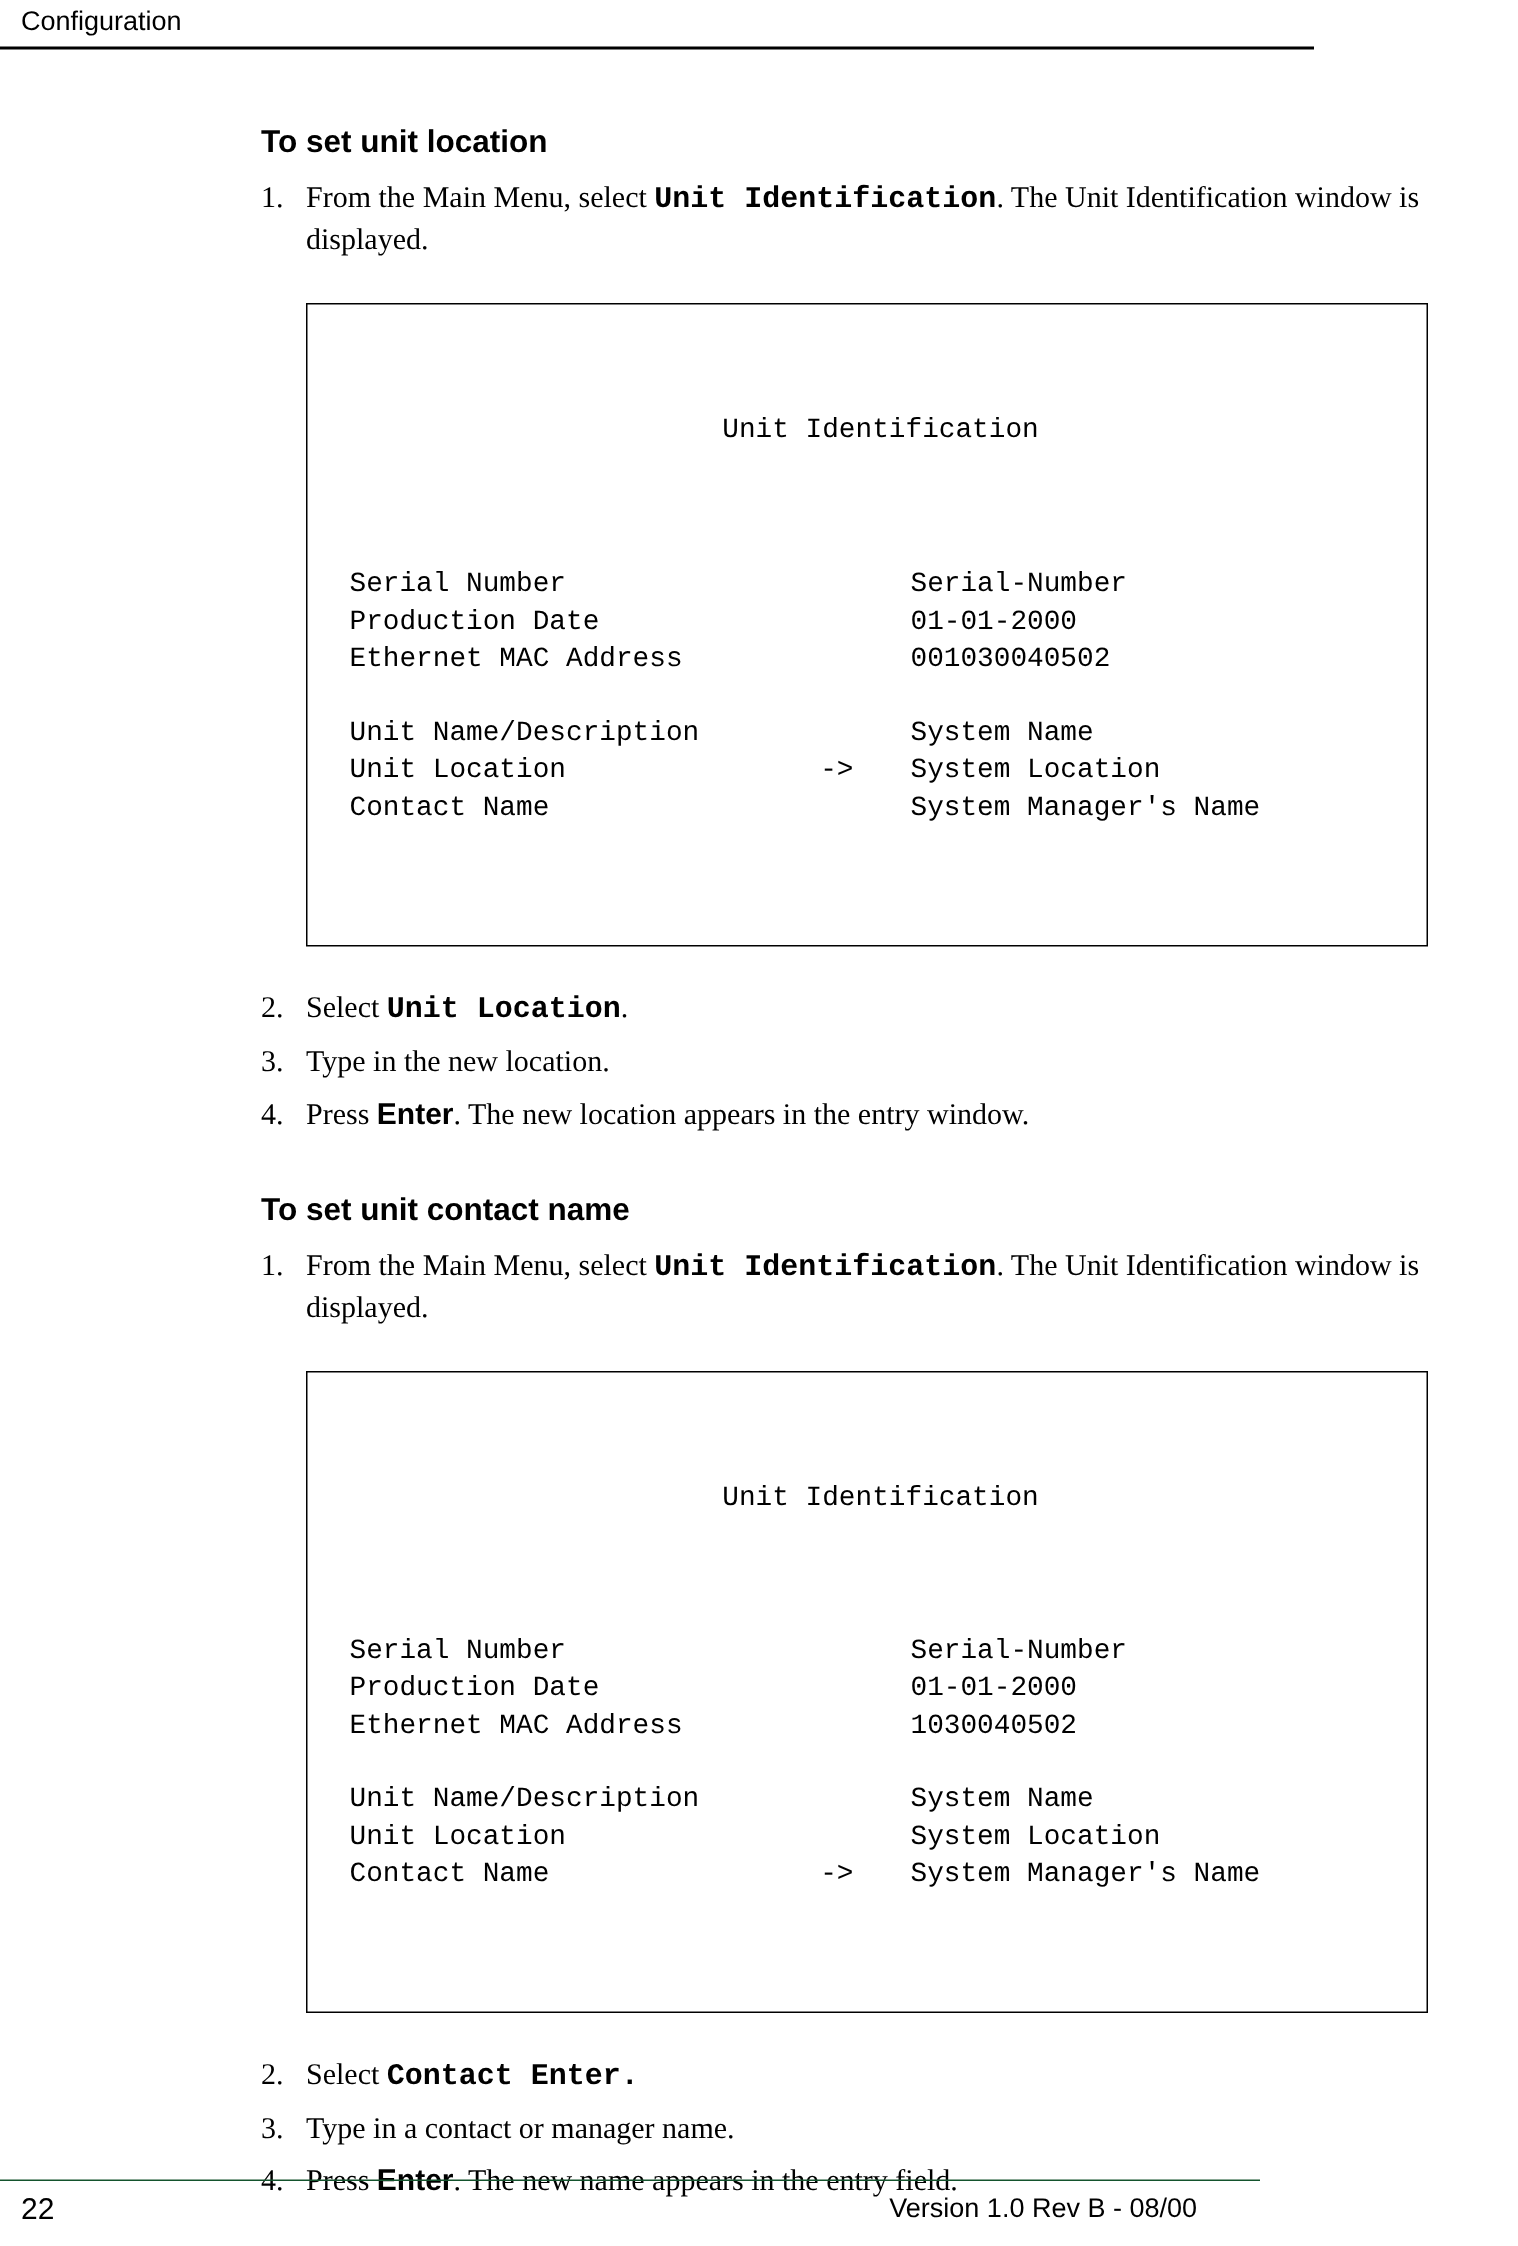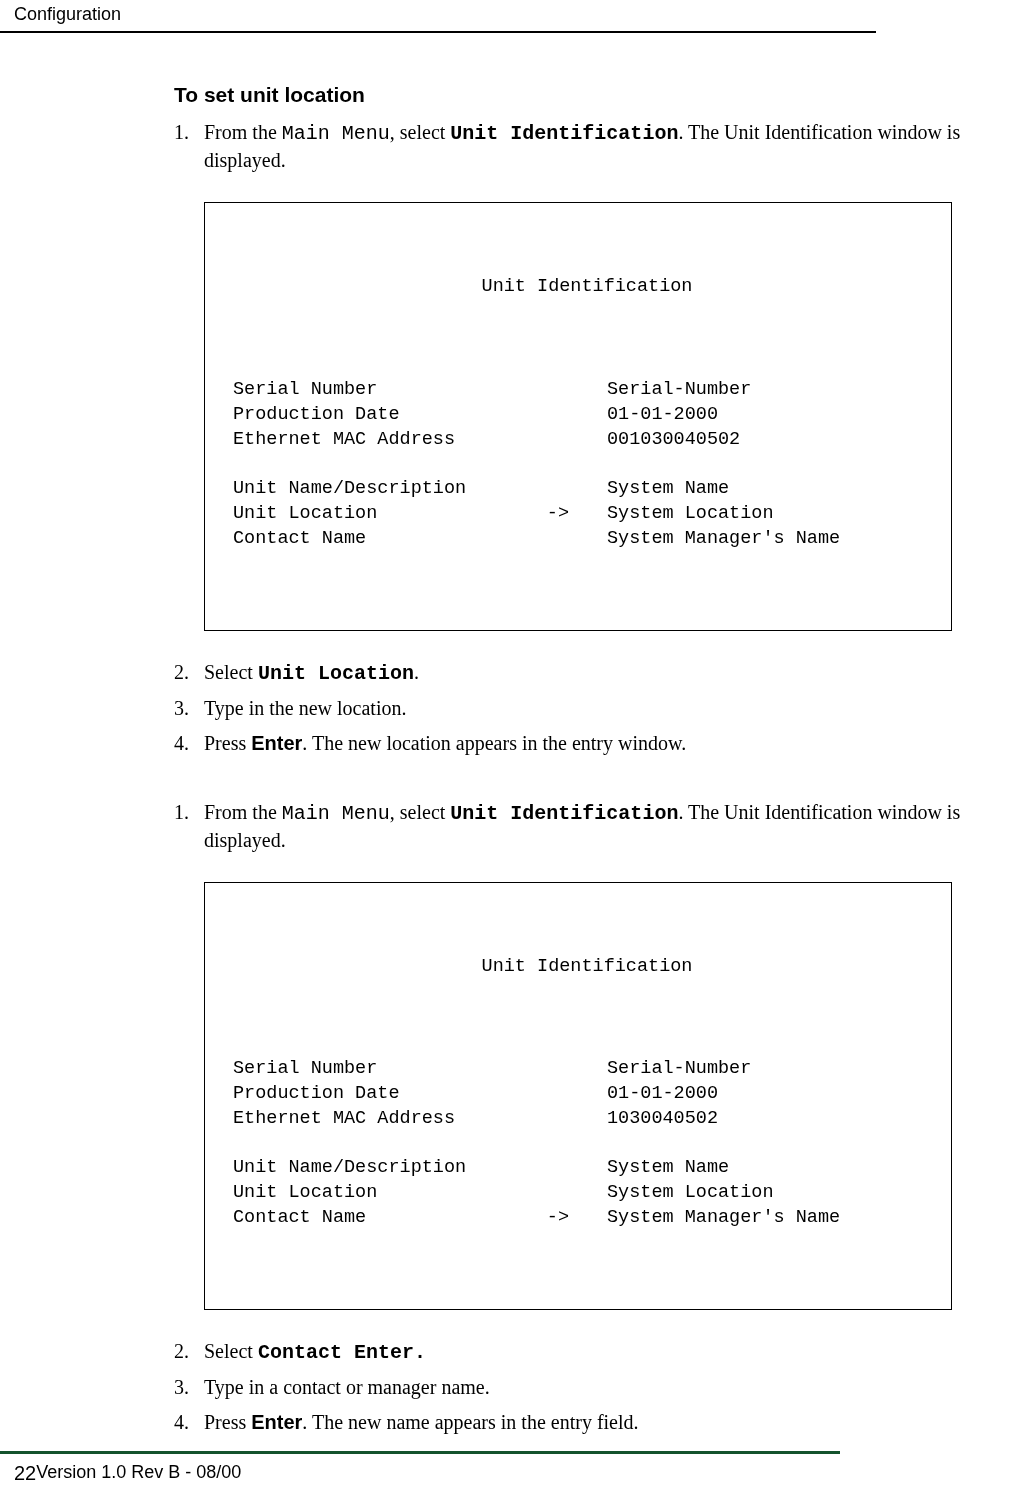--- a/index.html
+++ b/index.html
@@ -38,21 +38,21 @@
       margin-bottom: 8px;
       line-height: 1.35;
     }
     ol.steps > li > .num {
       width: 30px;
       flex: 0 0 30px;
     }
     ol.steps > li > .body {
       flex: 1;
     }
-    .mono { font-family: Liberation Mono, monospace; }
+    .mono { font-family: Liberation Serif, serif; }
     .mono-bold { font-family: "Courier New", Courier, monospace; font-weight: bold; }
     .sans-bold { font-family: Helvetica, Arial, sans-serif; font-weight: bold; }
     .terminal {
       border: 1.5px solid #000;
       margin: 28px 0 28px 30px;
       padding: 22px 10px 28px 28px;
       font-family: "Courier New", Courier, monospace;
       font-size: 18.5px;
       line-height: 1.35;
       white-space: pre;
@@ -66,23 +66,24 @@
     .terminal .lbl { width: 278px; flex: 0 0 278px; }
     .terminal .sel { width: 36px; flex: 0 0 36px; text-align: right; padding-right: 8px; }
     .terminal .val { flex: 1; }
     .terminal .gap { height: 24px; }
     .section-gap { height: 30px; }
     .footer {
       position: absolute;
       bottom: 12px;
       left: 0;
       width: 840px;
-      border-top: 3px solid #14532d;
+      border-top: 1px solid #14532d;
       padding: 8px 42px 0 14px;
       display: flex;
+      justify-content: space-between;
       font-family: Helvetica, Arial, sans-serif;
       font-size: 18px;
     }
     .page-num { font-size: 20px; }
   </style>
 </head>
 <body>
 
 <div class="header">Configuration</div>
 
@@ -118,20 +119,21 @@
     <li>
       <span class="num">4.</span>
       <span class="body">
         <span>Press </span><span class="sans-bold">Enter</span><span>. The new location appears in the entry window.</span>
       </span>
     </li>
   </ol>
 
   <div class="section-gap"></div>
 
+  <div class="heading">To set unit contact name</div>
 
   <ol class="steps">
     <li>
       <span class="num">1.</span>
       <span class="body">
         <span>From the </span><span class="mono">Main Menu</span><span>, select </span><span class="mono-bold">Unit Identification</span><span>. The Unit Identification window is displayed.</span>
       </span>
     </li>
   </ol>
 

